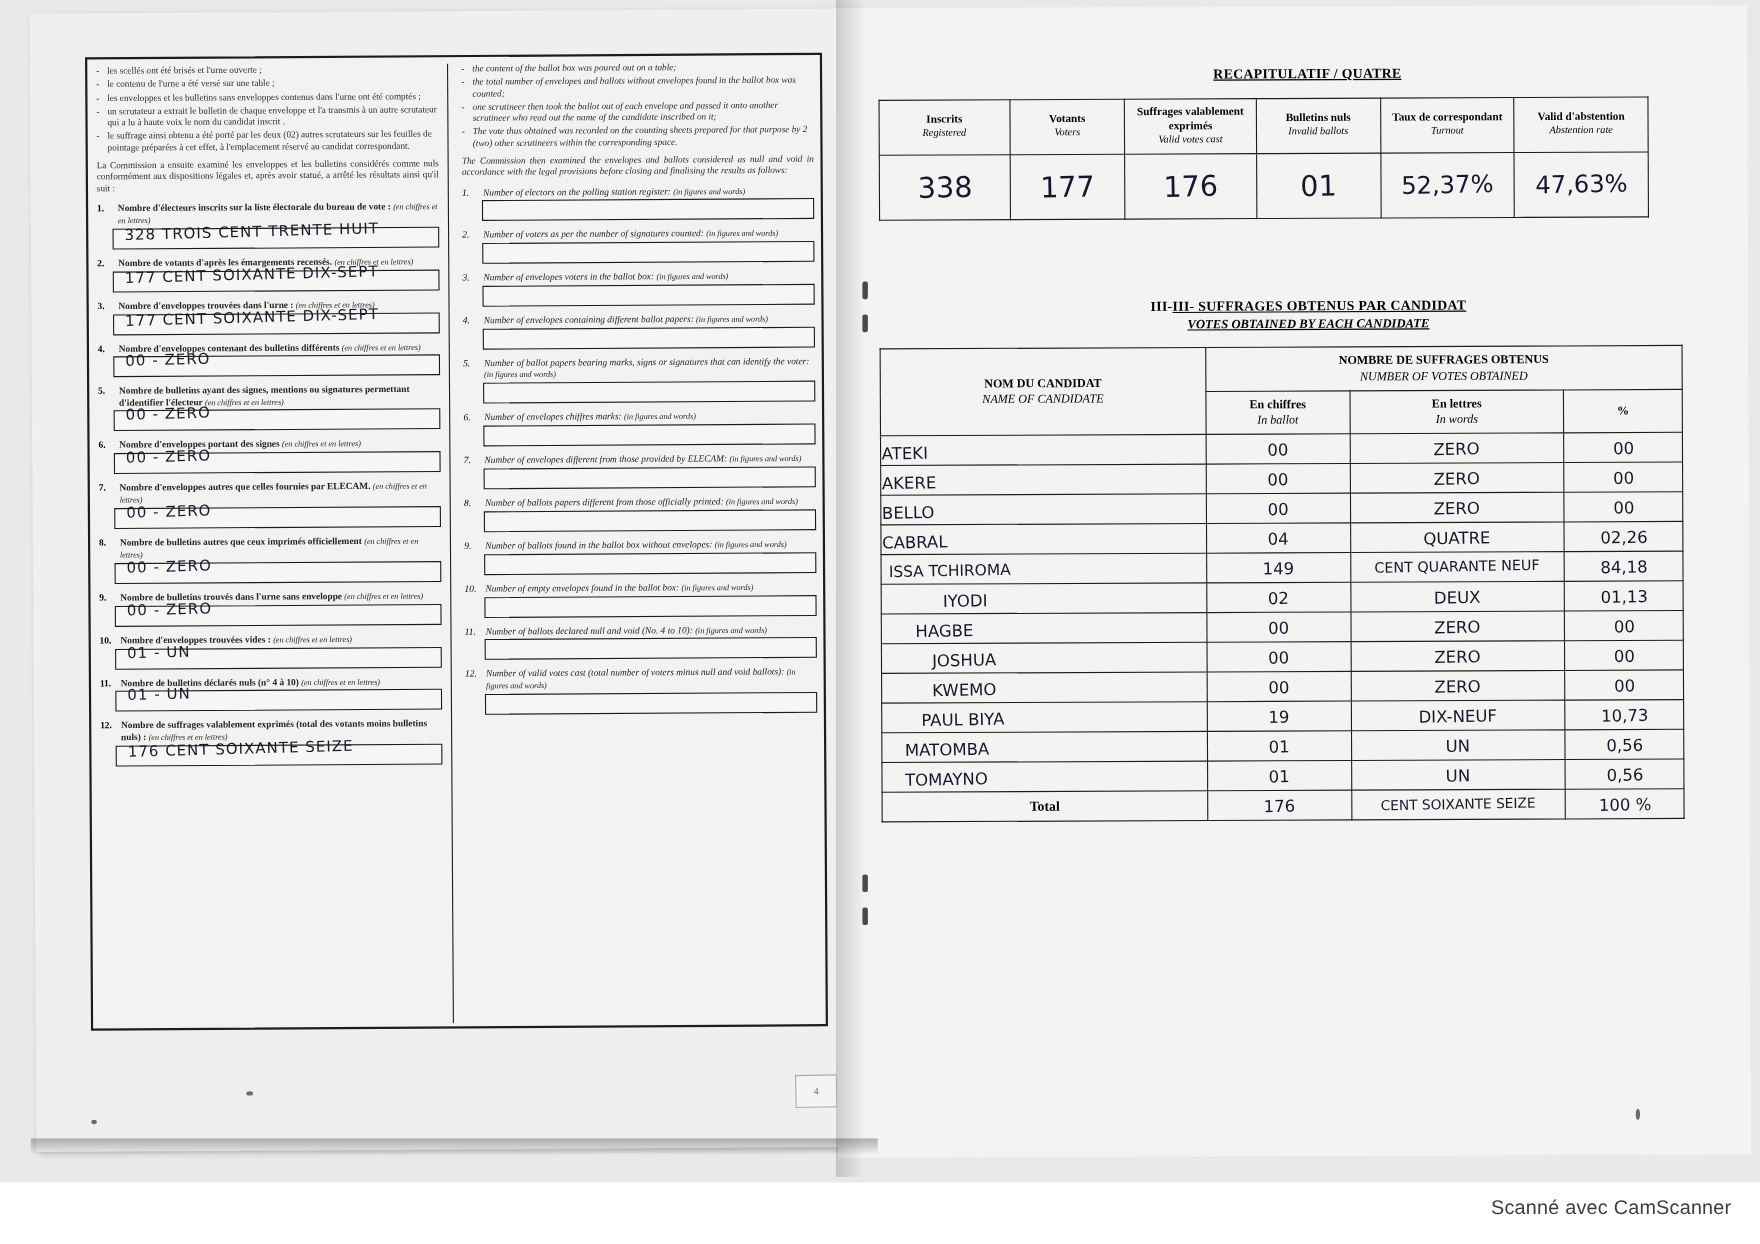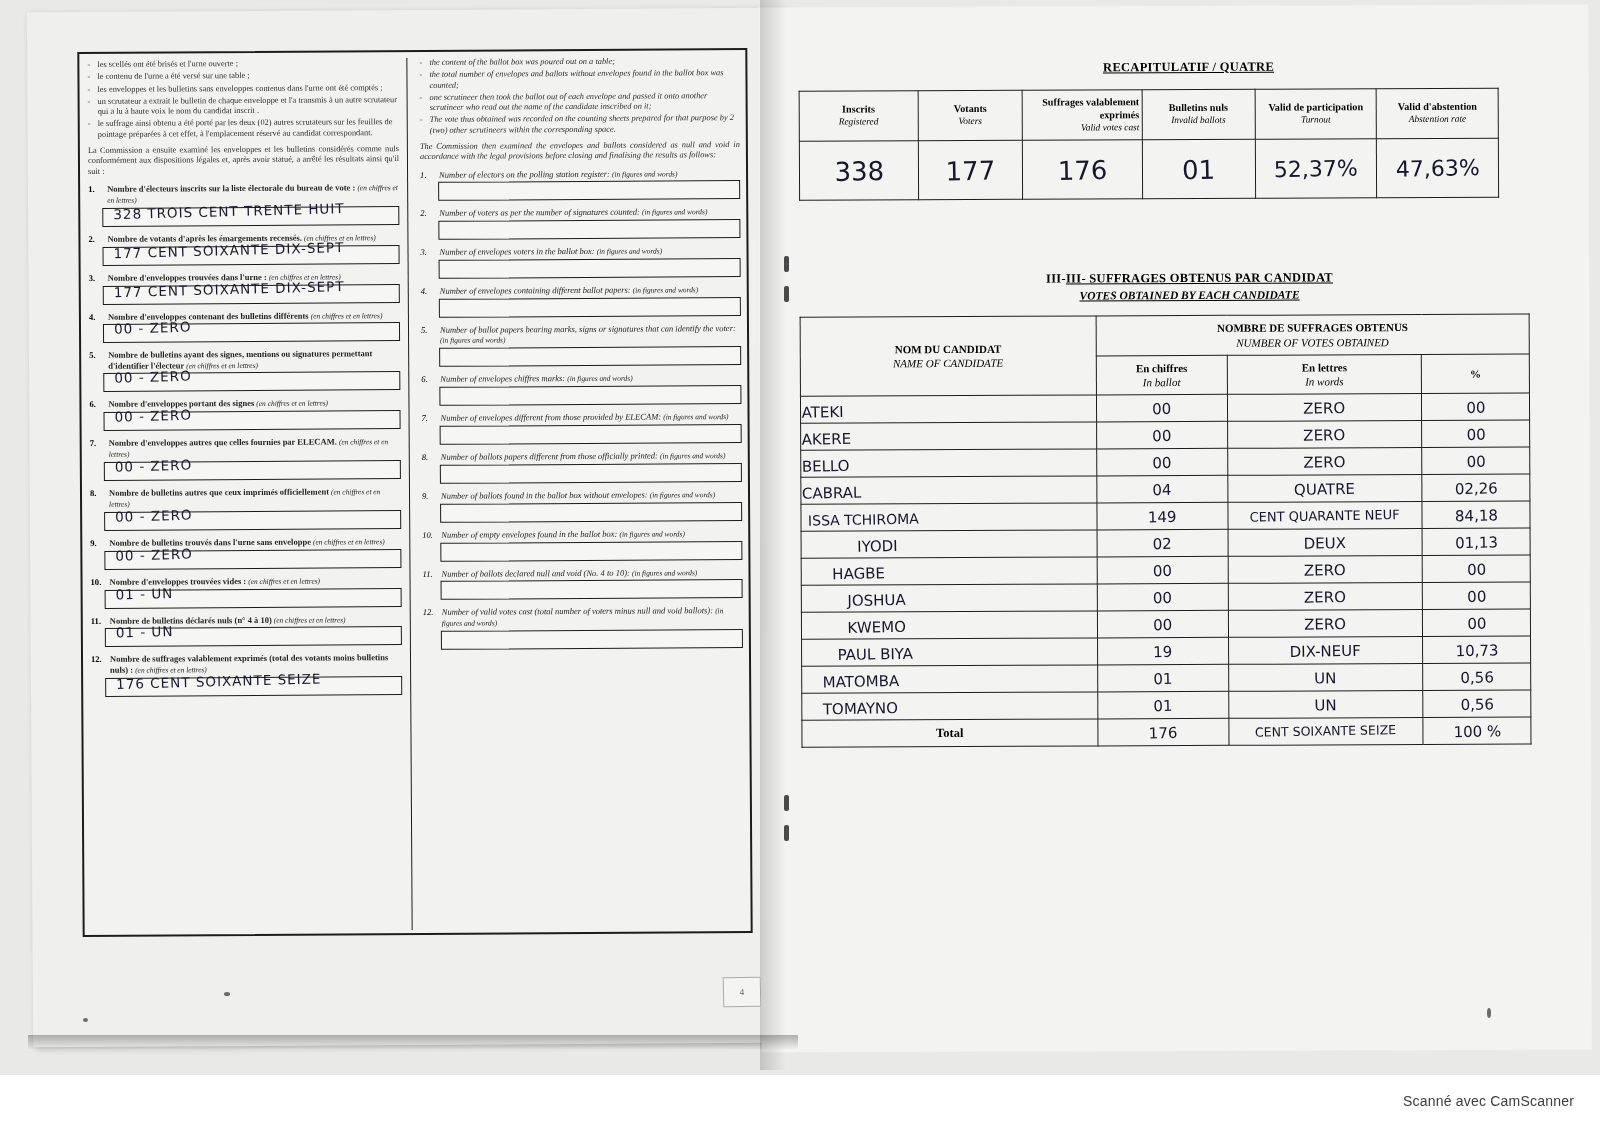--- a/index.html
+++ b/index.html
@@ -114,21 +114,21 @@
   
   #pagechip{
     position:absolute;left:723px;top:977px;width:36px;height:28px;
     border:1px solid #aaa;background:#f4f4f2;transform:rotate(-1deg);
     font-size:9px;color:#666;text-align:center;line-height:28px;
   }
   .speck{position:absolute;background:#6b6b6b;border-radius:50%;}
   #camscanner{
     position:absolute;right:26px;bottom:22px;
     font-family:"Liberation Sans", sans-serif;
-    font-size:14px;color:#3d3d3d;letter-spacing:.2px;
+    font-size:18px;color:#3d3d3d;letter-spacing:.2px;
   }
   .tick{position:absolute;width:5px;height:16px;background:#4a4a4a;border-radius:2px;}
 </style>
 </head>
 <body>
 
 <div id="scan">
   <div id="paper-left"></div>
   <div id="paper-right"></div>
   <div class="shadow-strip"></div>
@@ -367,23 +367,23 @@
 
     <div class="sec-title" style="margin-bottom:14px;">
       <u>RECAPITULATIF / QUATRE</u>
     </div>
 
     <table class="tbl rec" style="width:700px;">
       <tbody>
           <tr>
         <th style="width:120px;"><span>Inscrits</span><span class="it">Registered</span></th>
         <th style="width:105px;"><span>Votants</span><span class="it">Voters</span></th>
-        <th style="width:120px;text-align:right;"><span>Suffrages valablement exprimés</span><span class="it">Valid votes cast</span></th>
+        <th style="width:120px;"><span>Suffrages valablement exprimés</span><span class="it">Valid votes cast</span></th>
         <th style="width:115px;"><span>Bulletins nuls</span><span class="it">Invalid ballots</span></th>
-        <th style="width:120px;"><span>Valid de participation</span><span class="it">Turnout</span></th>
+        <th style="width:120px;"><span>Taux de correspondant</span><span class="it">Turnout</span></th>
         <th style="width:120px;"><span>Valid d'abstention</span><span class="it">Abstention rate</span></th>
       </tr>
       <tr>
         <td class="hw">338</td>
         <td class="hw">177</td>
         <td class="hw">176</td>
         <td class="hw">01</td>
         <td class="hw sm">52,37%</td>
         <td class="hw sm">47,63%</td>
       </tr>

